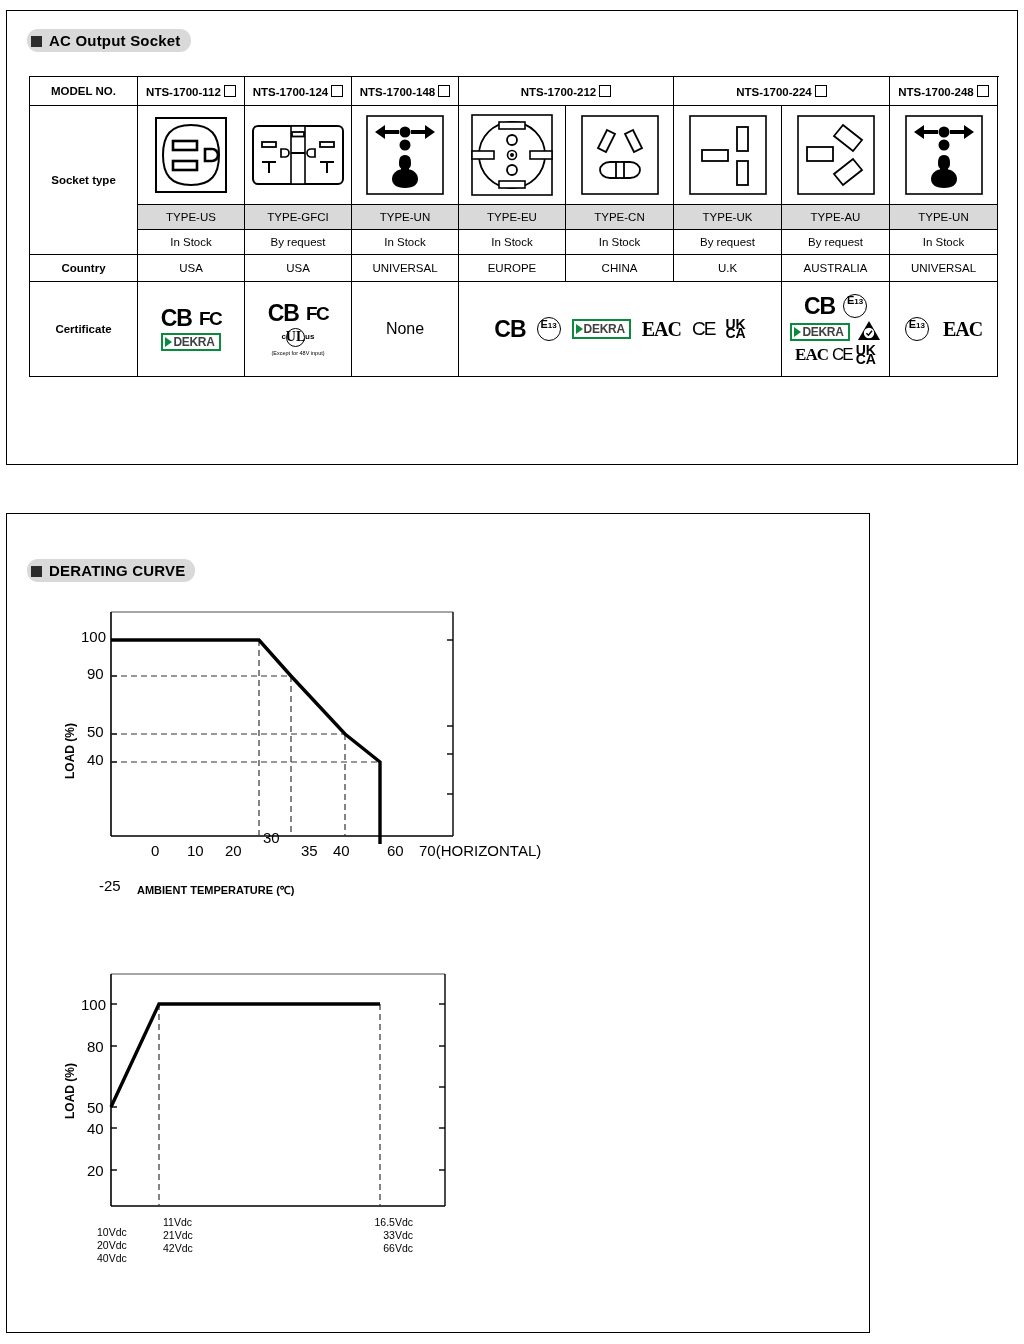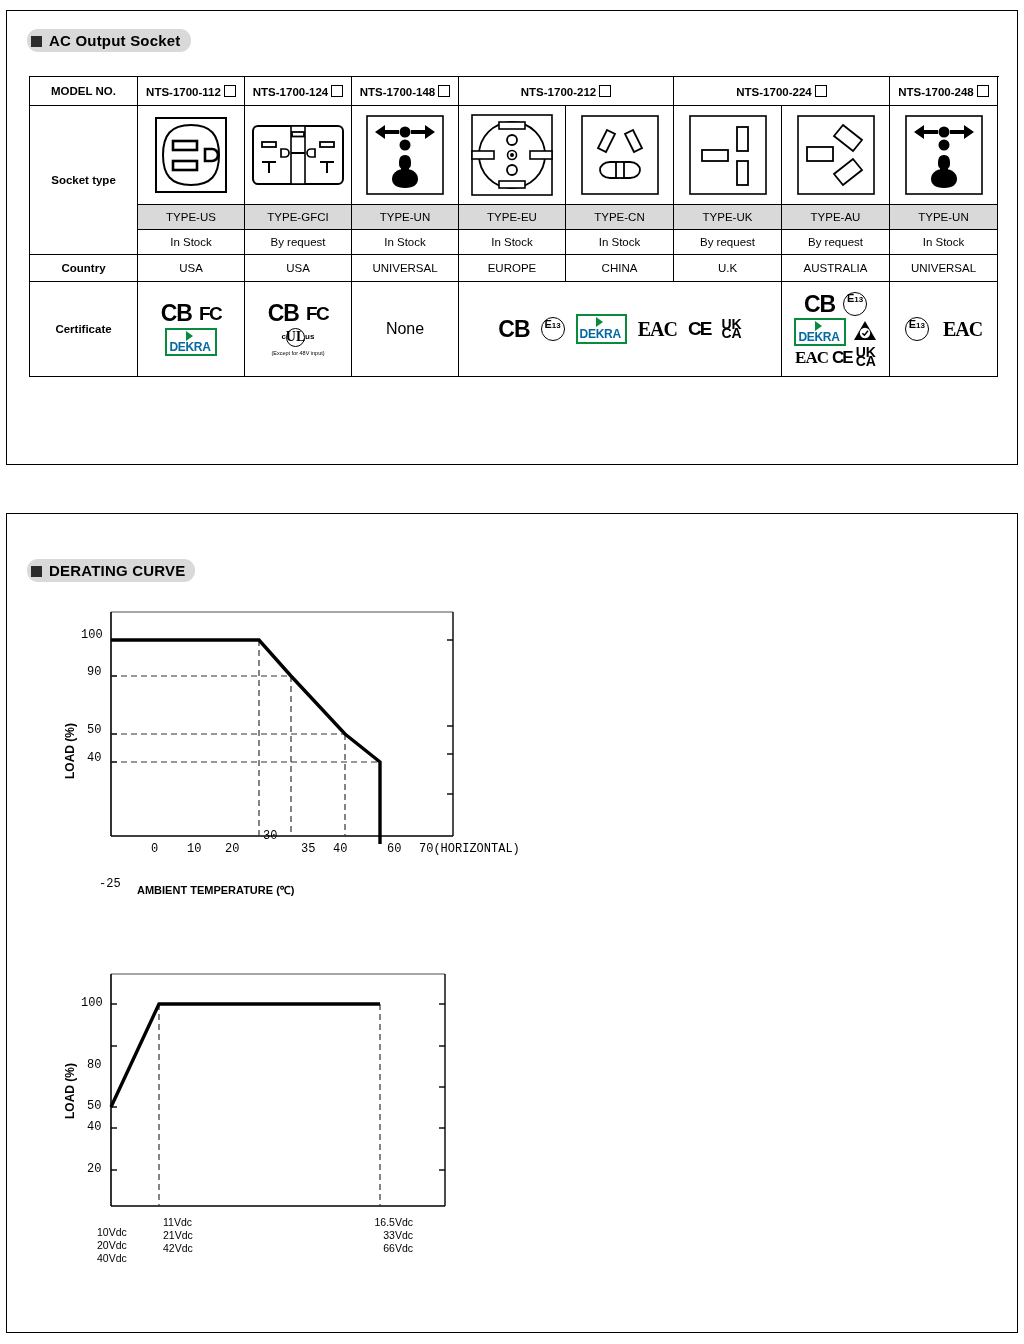--- a/index.html
+++ b/index.html
@@ -1,19 +1,19 @@
 <!DOCTYPE html>
 <html><head>
 <meta charset="utf-8">
 <style>
   html,body{margin:0;padding:0;background:#fff;}
   body{width:1024px;height:1344px;font-family:"Liberation Sans",sans-serif;color:#000;position:relative;}
   .panel{position:absolute;border:1.5px solid #000;background:#fff;box-sizing:border-box;}
   #panel-socket{left:6px;top:10px;width:1012px;height:455px;}
-  #panel-derating{left:6px;top:513px;width:1012px;height:820px;}
+  #panel-derating{left:6px;top:513px;width:864px;height:820px;}
 
   .section-head{display:inline-block;background:#d9d9d9;padding:3px 10px 3px 4px;font-size:15px;font-weight:bold;letter-spacing:.2px;border-radius:11px;}
   .section-head .sq{display:inline-block;width:11px;height:11px;background:#2b2b2b;margin-right:7px;position:relative;top:1px;}
   #socket-head{position:absolute;left:20px;top:18px;}
   #derating-head{position:absolute;left:20px;top:45px;}
 
   table.spec{position:absolute;left:22px;top:65px;border-collapse:collapse;width:968px;table-layout:fixed;}
   table.spec td{border:1px solid #000;text-align:center;vertical-align:middle;font-size:11.5px;padding:0;}
   td.rowlab{text-align:left;padding-left:8px;font-weight:bold;font-size:11.5px;}
   td.model{font-weight:bold;font-size:11.5px;height:28px;white-space:nowrap;}
@@ -23,37 +23,37 @@
   td.stockcell{height:24px;font-size:11.5px;}
   td.countrycell{height:26px;font-size:11.5px;}
   td.certcell{height:94px;}
   .sockbox{display:flex;align-items:center;justify-content:center;}
 
   
   .certwrap{display:flex;flex-direction:column;align-items:center;justify-content:center;gap:3px;line-height:1;}
   .certrow{display:flex;align-items:center;justify-content:center;gap:7px;}
   .cb{font-weight:bold;font-size:23px;letter-spacing:-1px;font-family:"Liberation Sans",sans-serif;}
   .fcc{font-weight:bold;font-size:19px;letter-spacing:-1.5px;}
-  .dekra{display:inline-flex;align-items:center;border:2px solid #0a8a3c;color:#0369a1;font-weight:bold;font-size:12px;padding:1px 4px 1px 2px;letter-spacing:-.3px;flex-direction:column;}
+  .dekra{display:inline-flex;align-items:center;border:2px solid #0a8a3c;color:#404040;font-weight:bold;font-size:12px;padding:1px 4px 1px 2px;letter-spacing:-.3px;}
   .dekra .tri{width:0;height:0;border-left:7px solid #0a8a3c;border-top:5px solid transparent;border-bottom:5px solid transparent;margin-right:1px;}
   .none{font-size:16px;}
   .e13{display:inline-flex;align-items:baseline;justify-content:center;width:22px;height:22px;border:1.6px solid #000;border-radius:50%;font-size:11px;font-weight:bold;}
   .e13 sub{font-size:8px;}
   .eac{font-size:20px;font-weight:bold;letter-spacing:-1px;font-family:"Liberation Serif",serif;}
-  .ce{font-size:19px;font-weight:bold;letter-spacing:-2px;}
+  .ce{font-size:19px;font-weight:normal;letter-spacing:-2px;}
   .ukca{display:inline-block;font-size:14px;font-weight:bold;line-height:9px;text-align:center;}
   .ulmark{display:inline-flex;align-items:center;font-size:8px;font-weight:bold;}
   .ulcirc{display:inline-flex;align-items:center;justify-content:center;width:17px;height:17px;border:1.4px solid #000;border-radius:50%;font-size:14px;font-weight:bold;font-family:"Liberation Serif",serif;}
   .ulnote{font-size:5.5px;margin-top:1px;}
 
   
   .chartwrap{position:absolute;}
   .axislabel-y{position:absolute;font-size:12px;font-weight:bold;transform:rotate(-90deg);transform-origin:left top;white-space:nowrap;}
   .axislabel-x{position:absolute;font-size:11px;font-weight:bold;white-space:nowrap;}
-  .tick{position:absolute;font-size:12px;white-space:nowrap;font-family:Liberation Mono, monospace;}
+  .tick{position:absolute;font-size:15px;white-space:nowrap;}
   .vlabels{position:absolute;font-size:10.5px;line-height:13px;white-space:nowrap;}
 </style>
 </head>
 <body>
 
 <div class="panel" id="panel-socket">
 
   <div class="section-head" id="socket-head">
     <span class="sq"></span><span>AC Output Socket</span>
   </div>
@@ -386,21 +386,21 @@
     <span class="tick" style="left:352px;top:238px;">70(HORIZONTAL)</span>
 
     <span class="axislabel-x" style="left:70px;top:278px;">AMBIENT TEMPERATURE (℃)</span>
   </div>
 
   <div class="chartwrap" id="chart-volt" style="left:60px;top:450px;width:450px;height:330px;">
 
     <span class="axislabel-y" style="left:-4px;top:155px;">LOAD (%)</span>
 
     <span class="tick" style="left:14px;top:32px;">100</span>
-    <span class="tick" style="left:20px;top:74px;margin-top:20px;">80</span>
+    <span class="tick" style="left:20px;top:74px;">80</span>
     <span class="tick" style="left:20px;top:135px;">50</span>
     <span class="tick" style="left:20px;top:156px;">40</span>
     <span class="tick" style="left:20px;top:198px;">20</span>
 
     <svg width="400" height="250" viewBox="0 0 400 250" style="position:absolute;left:16px;top:0;">
 
       <line x1="28" y1="10" x2="362" y2="10" stroke="#888" stroke-width="1.4"></line>
       <line x1="362" y1="10" x2="362" y2="242" stroke="#000" stroke-width="1.4"></line>
       <line x1="28" y1="10" x2="28" y2="242" stroke="#000" stroke-width="1.6"></line>
       <line x1="28" y1="242" x2="362" y2="242" stroke="#000" stroke-width="1.6"></line>

